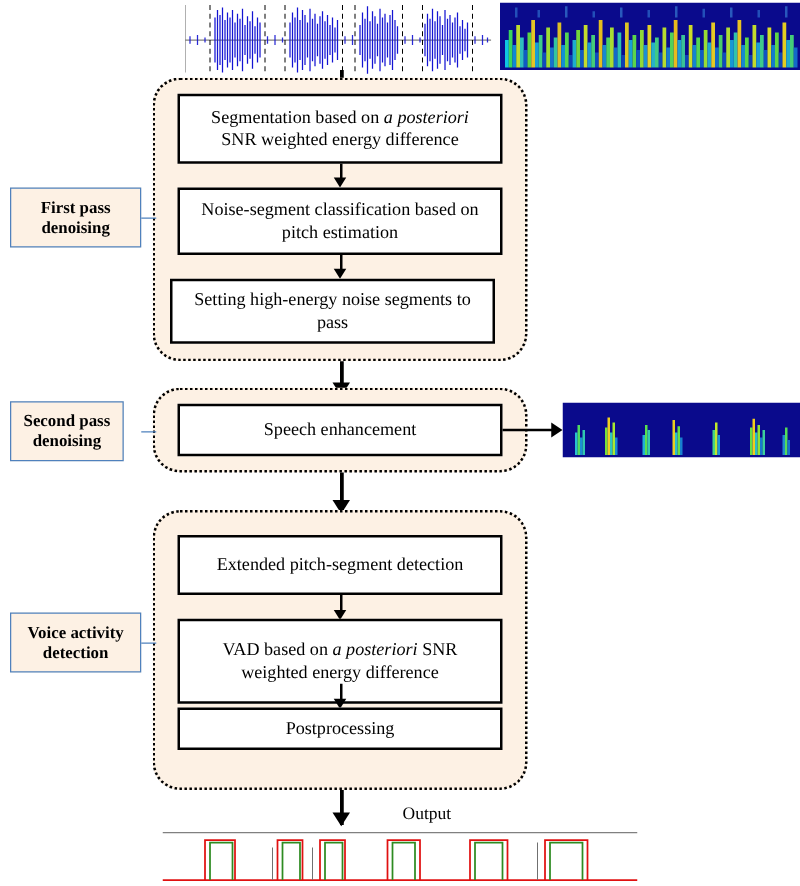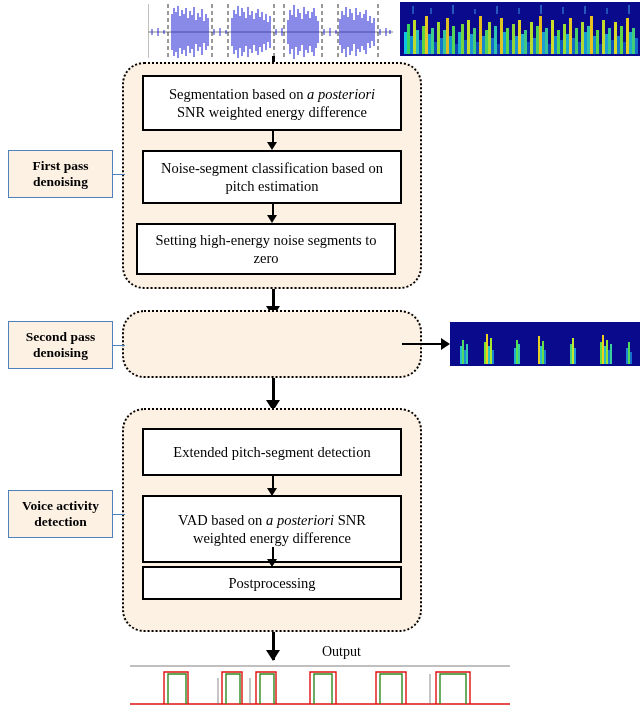--- a/index.html
+++ b/index.html
@@ -370,36 +370,39 @@
       <span>pitch estimation</span>
     </span>
   </div>
 
   <div class="vline" style="left:272px; top:204px; height:15px;"></div>
   <div class="arrowhead" style="left:267px; top:215px;"></div>
 
   <div class="pbox" style="left:136px; top:223px; width:260px; height:52px;">
     <span class="txt">
       <span>Setting high-energy noise segments to</span><br>
-      <span>zero</span>
+      <span>pass</span>
     </span>
   </div>
 
   <div class="lbox" style="left:8px; top:150px; width:105px; height:48px;">
     <span>First pass denoising</span>
   </div>
   <div class="hline-blue" style="left:113px; top:174px; width:12px;"></div>
 
   <div class="vline-thick" style="left:272px; top:289px; height:23px;"></div>
   <div class="arrowhead-big" style="left:266px; top:306px;"></div>
 
   <div class="group" style="left:122px; top:310px; width:300px; height:68px;"></div>
 
-
-  <div class="lbox" style="left:8px; top:321px; width:105px; height:48px;">
+  <div class="pbox" style="left:142px; top:323px; width:260px; height:42px;">
+    <span class="txt">Speech enhancement</span>
+  </div>
+
+  <div class="lbox" style="left:8px; top:321px; width:91px; height:48px;">
     <span>Second pass denoising</span>
   </div>
   <div class="hline-blue" style="left:113px; top:345px; width:12px;"></div>
 
   <div class="hline" style="left:402px; top:343px; width:42px;"></div>
   <div class="arrowhead-right" style="left:441px; top:338px;"></div>
 
   <div class="plot" style="left:450px; top:322px; width:190px; height:44px;">
     <svg width="190" height="44" viewBox="0 0 190 44">
       <rect x="0" y="0" width="190" height="44" fill="#0a0a8c"></rect>

